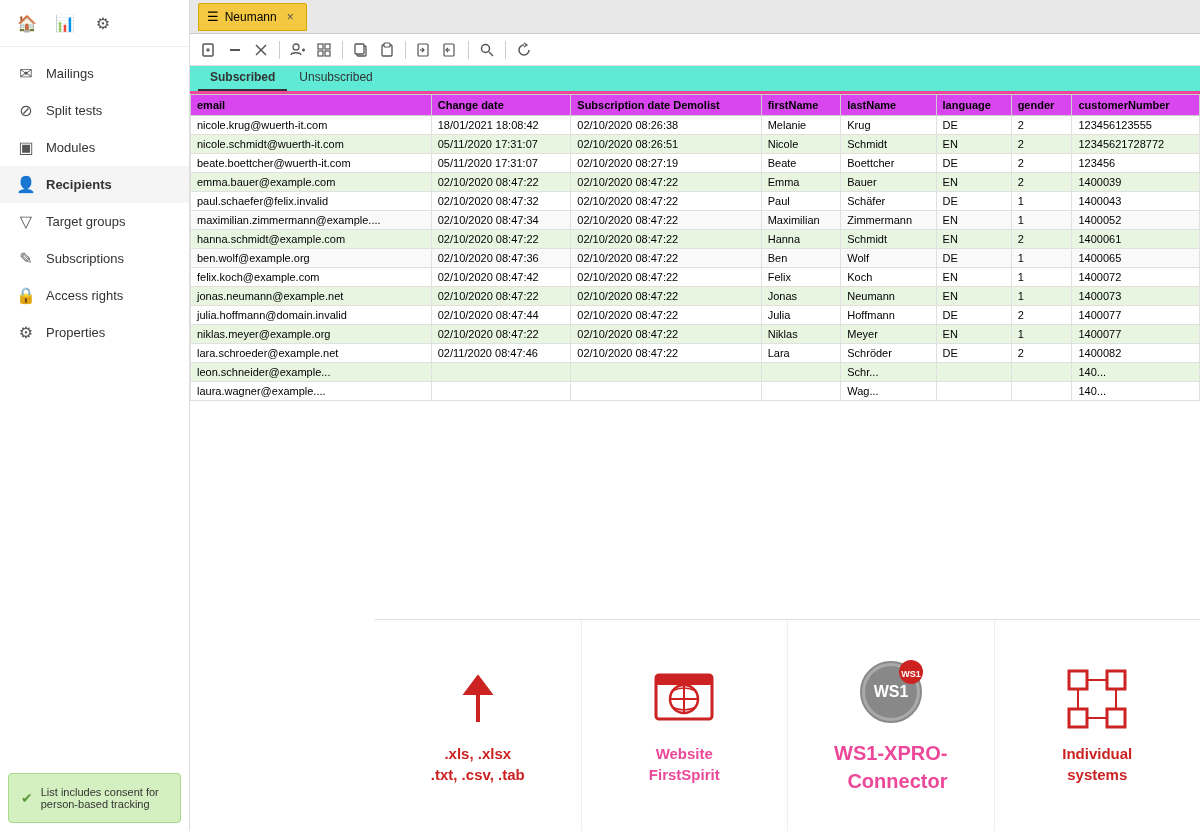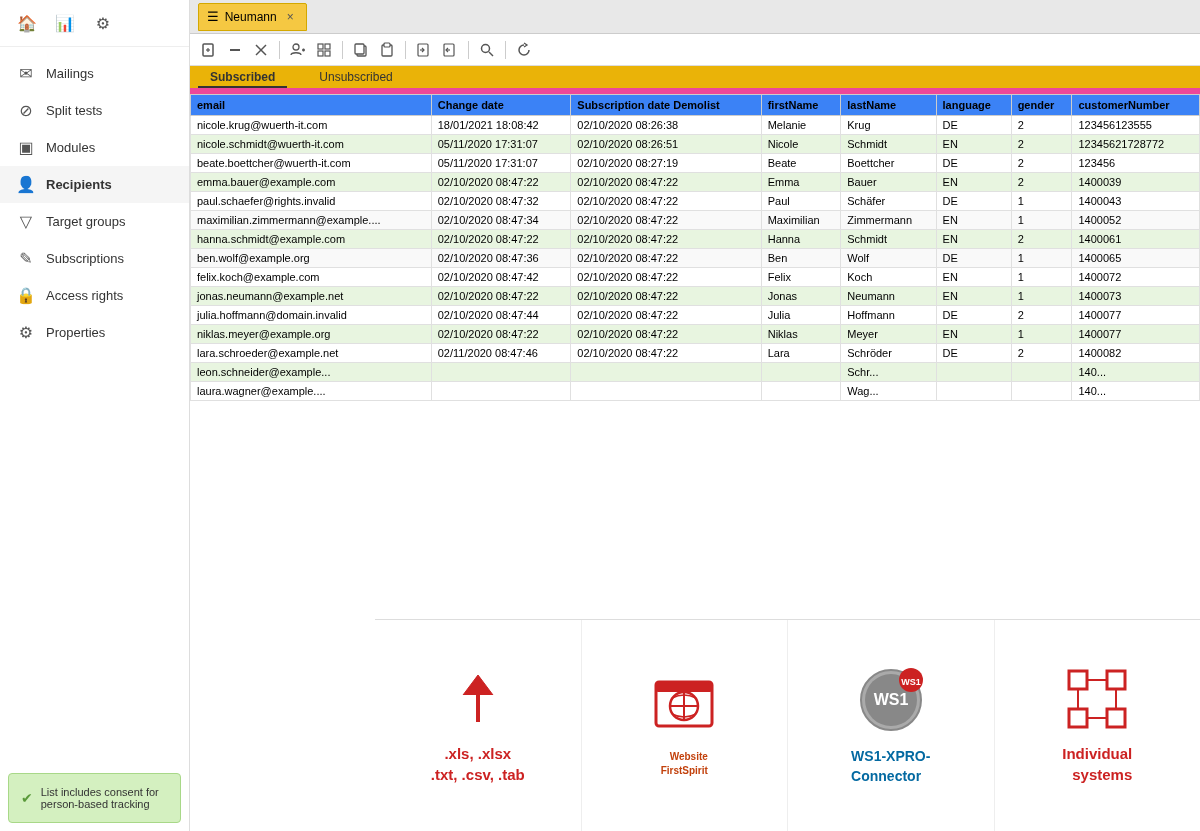--- a/index.html
+++ b/index.html
@@ -94,26 +94,25 @@
       display: flex; align-items: center; justify-content: center;
       cursor: pointer;
       color: #444;
       font-size: 14px;
       border: none; background: none;
     }
     .toolbar-sep { width: 1px; height: 18px; background: #ccc; margin: 0 3px; }
 
     
     .sub-tabs {
-      background: #eab308;
-      display: flex;
-      border-bottom: 6px solid #ec4899;
+      background: #5eead4;
+      display: flex;
+      border-bottom: 3px solid #ec4899;
       padding: 0 8px;
       height: 28px;
-      gap: 20px;
     }
     .sub-tab {
       padding: 4px 12px;
       cursor: pointer;
       font-size: 12px;
       color: #333;
       border-bottom: 2px solid transparent;
     }
     .sub-tab.active { font-weight: bold; border-bottom: 2px solid #333; }
 
@@ -123,21 +122,21 @@
       overflow: hidden;
       background: #fff;
       position: relative;
     }
     .data-table {
       width: 100%;
       border-collapse: collapse;
       font-size: 11px;
     }
     .data-table th {
-      background: #3b82f6;
+      background: #d946ef;
       border: 1px solid #ccc;
       padding: 4px 6px;
       text-align: left;
       font-weight: bold;
       white-space: nowrap;
       position: sticky;
       top: 0;
       z-index: 1;
     }
     .data-table td {
@@ -376,21 +375,21 @@
               <td>emma.bauer@example.com</td>
               <td>02/10/2020 08:47:22</td>
               <td>02/10/2020 08:47:22</td>
               <td>Emma</td>
               <td>Bauer</td>
               <td>EN</td>
               <td>2</td>
               <td>1400039</td>
             </tr>
             <tr>
-              <td>paul.schaefer@rights.invalid</td>
+              <td>paul.schaefer@felix.invalid</td>
               <td>02/10/2020 08:47:32</td>
               <td>02/10/2020 08:47:22</td>
               <td>Paul</td>
               <td>Schäfer</td>
               <td>DE</td>
               <td>1</td>
               <td>1400043</td>
             </tr>
             <tr>
               <td>maximilian.zimmermann@example....</td>
@@ -511,44 +510,44 @@
           <svg width="64" height="64" viewBox="0 0 64 64">
             <rect x="4" y="8" width="56" height="44" rx="3" fill="none" stroke="#cc2222" stroke-width="3"></rect>
             <rect x="4" y="8" width="56" height="10" fill="#cc2222" rx="2"></rect>
             <circle cx="32" cy="32" r="14" fill="none" stroke="#cc2222" stroke-width="2.5"></circle>
             <line x1="32" y1="18" x2="32" y2="46" stroke="#cc2222" stroke-width="2"></line>
             <line x1="18" y1="32" x2="46" y2="32" stroke="#cc2222" stroke-width="2"></line>
             <path d="M20,24 Q32,18 44,24" fill="none" stroke="#cc2222" stroke-width="1.5"></path>
             <path d="M20,40 Q32,46 44,40" fill="none" stroke="#cc2222" stroke-width="1.5"></path>
           </svg>
         </div>
-        <div class="integration-label" style="color:#c2410c; font-size:10px; font-weight:bold; text-align:right;">Website<br>FirstSpirit</div>
+        <div class="integration-label" style="color:#ec4899; font-size:15px; font-weight:bold; text-align:center;">Website<br>FirstSpirit</div>
       </div>
       <div class="integration-item">
         <div class="integration-icon">
           <svg width="70" height="70" viewBox="0 0 70 70">
             <circle cx="35" cy="35" r="30" fill="#aaa" stroke="#888" stroke-width="2"></circle>
             <circle cx="35" cy="35" r="26" fill="#888"></circle>
             <text x="35" y="40" text-anchor="middle" fill="white" font-size="16" font-weight="bold" font-family="Arial">WS1</text>
             <circle cx="55" cy="15" r="12" fill="#cc2222"></circle>
             <text x="55" y="20" text-anchor="middle" fill="white" font-size="9" font-weight="bold" font-family="Arial">WS1</text>
           </svg>
         </div>
-        <div class="integration-label" style="color:#0369a1; font-size:14px; font-weight:bold; text-align:left;">WS1-XPRO-<br>Connector</div>
+        <div class="integration-label" style="color:#ec4899; font-size:20px; font-weight:bold; text-align:right;">WS1-XPRO-<br>Connector</div>
       </div>
       <div class="integration-item">
         <div class="integration-icon">
           <svg width="64" height="64" viewBox="0 0 64 64">
             <rect x="4" y="4" width="18" height="18" fill="none" stroke="#cc2222" stroke-width="3"></rect>
             <rect x="42" y="4" width="18" height="18" fill="none" stroke="#cc2222" stroke-width="3"></rect>
             <rect x="4" y="42" width="18" height="18" fill="none" stroke="#cc2222" stroke-width="3"></rect>
             <rect x="42" y="42" width="18" height="18" fill="none" stroke="#cc2222" stroke-width="3"></rect>
             <line x1="22" y1="13" x2="42" y2="13" stroke="#cc2222" stroke-width="2"></line>
             <line x1="13" y1="22" x2="13" y2="42" stroke="#cc2222" stroke-width="2"></line>
             <line x1="51" y1="22" x2="51" y2="42" stroke="#cc2222" stroke-width="2"></line>
             <line x1="22" y1="51" x2="42" y2="51" stroke="#cc2222" stroke-width="2"></line>
           </svg>
         </div>
-        <div class="integration-label" style="color:#cc2222; font-size:15px; font-weight:bold; text-align:right;">Individual<br>systems</div>
+        <div class="integration-label" style="color:#cc2222; font-size:15px; font-weight:bold; text-align:center;">Individual<br>systems</div>
       </div>
     </div>
   </div>
 </div>
 
 </body></html>

